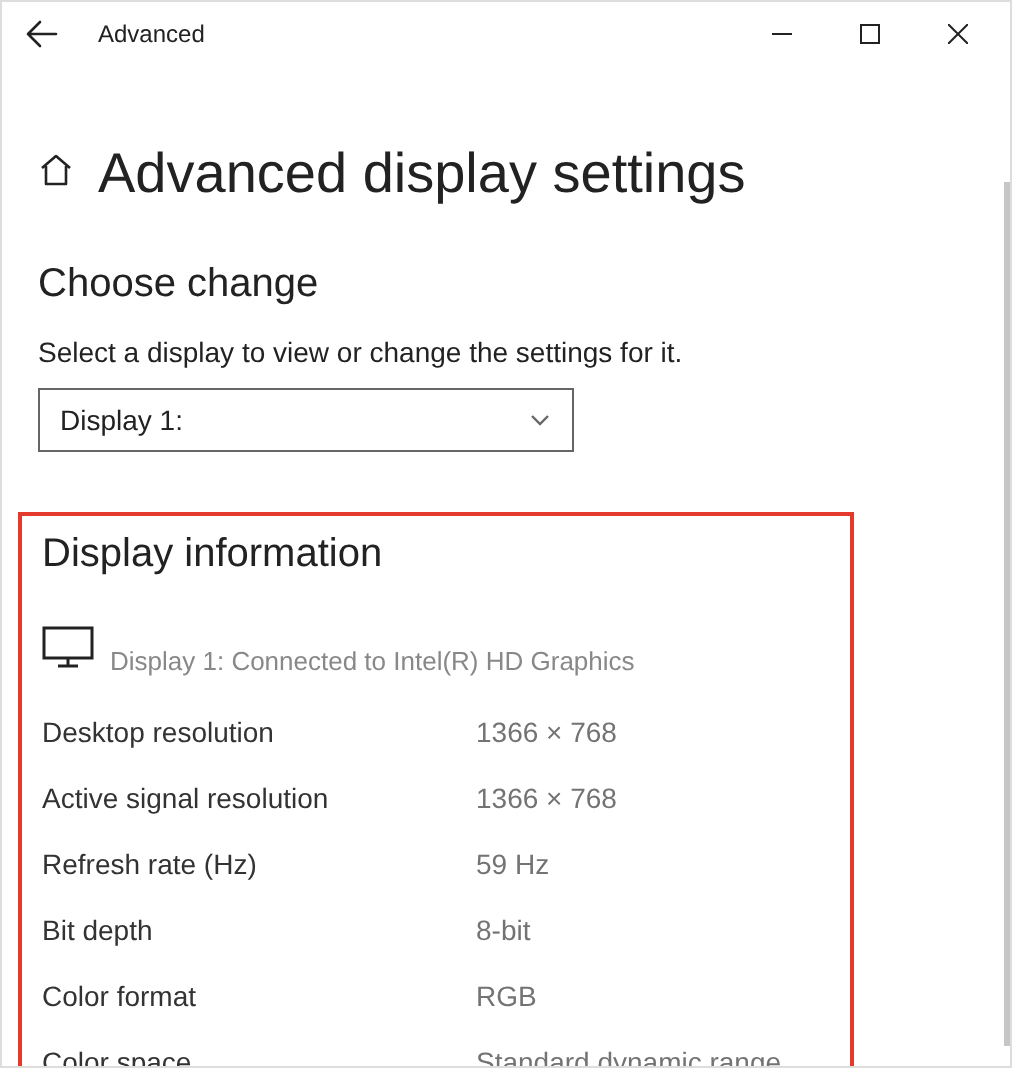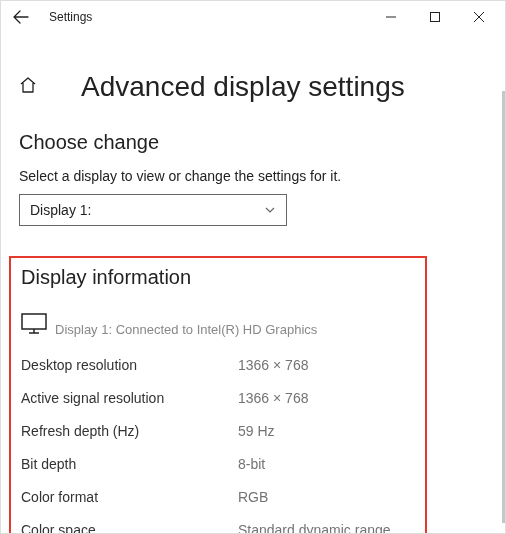--- a/index.html
+++ b/index.html
@@ -48,21 +48,20 @@
       cursor: pointer;
     }
     .content {
       padding: 20px 18px 0 18px;
     }
     .page-header {
       display: flex;
       align-items: center;
       margin-top: 18px;
       margin-bottom: 28px;
-      gap: 32px;
     }
     .home-icon {
       margin-right: 12px;
     }
     .page-title {
       font-size: 28px;
       font-weight: 400;
       color: #222;
     }
     .section-heading {
@@ -141,21 +140,21 @@
   </style>
 </head>
 <body>
 
 <div class="titlebar">
   <div class="back-btn">
     <svg width="16" height="16" viewBox="0 0 16 16">
       <path d="M7 2 L1 8 L7 14 M1 8 L15 8" stroke="#222" stroke-width="1.3" fill="none" stroke-linecap="round" stroke-linejoin="round"></path>
     </svg>
   </div>
-  <span class="titlebar-label">Settings</span>
+  <span class="titlebar-label">Advanced</span>
   <div class="window-controls">
     <div class="win-ctrl">
       <svg width="10" height="10" viewBox="0 0 10 10">
         <line x1="0" y1="5" x2="10" y2="5" stroke="#222" stroke-width="1"></line>
       </svg>
     </div>
     <div class="win-ctrl">
       <svg width="10" height="10" viewBox="0 0 10 10">
         <rect x="0.5" y="0.5" width="9" height="9" stroke="#222" stroke-width="1" fill="none"></rect>
       </svg>
@@ -198,21 +197,21 @@
           <line x1="13" y1="16" x2="13" y2="20" stroke="#222" stroke-width="1.5"></line>
         </svg>
       </span>
       <span class="monitor-text">Display 1: Connected to Intel(R) HD Graphics</span>
     </div>
     <div class="info-grid">
       <span class="info-label">Desktop resolution</span>
       <span class="info-value">1366 × 768</span>
       <span class="info-label">Active signal resolution</span>
       <span class="info-value">1366 × 768</span>
-      <span class="info-label">Refresh depth (Hz)</span>
+      <span class="info-label">Refresh rate (Hz)</span>
       <span class="info-value">59 Hz</span>
       <span class="info-label">Bit depth</span>
       <span class="info-value">8-bit</span>
       <span class="info-label">Color format</span>
       <span class="info-value">RGB</span>
       <span class="info-label">Color space</span>
       <span class="info-value">Standard dynamic range (SDR)</span>
     </div>
   </div>
 </div>

